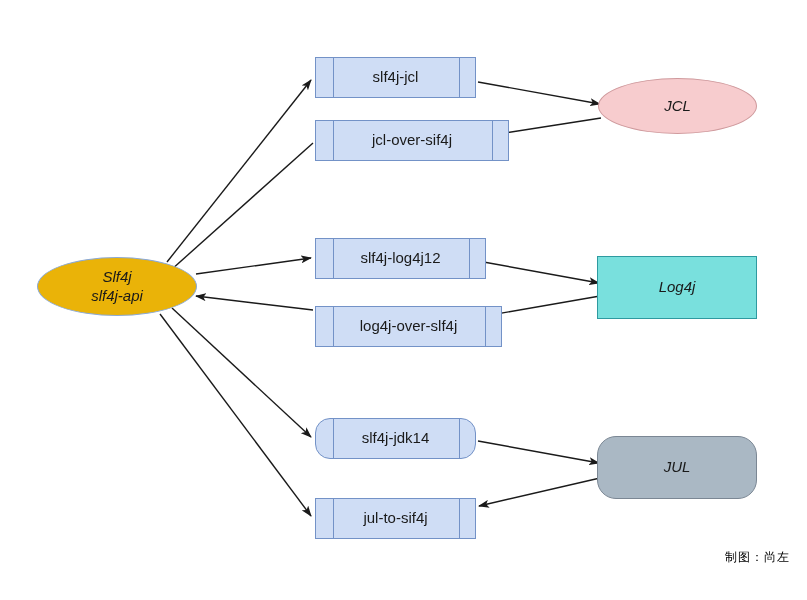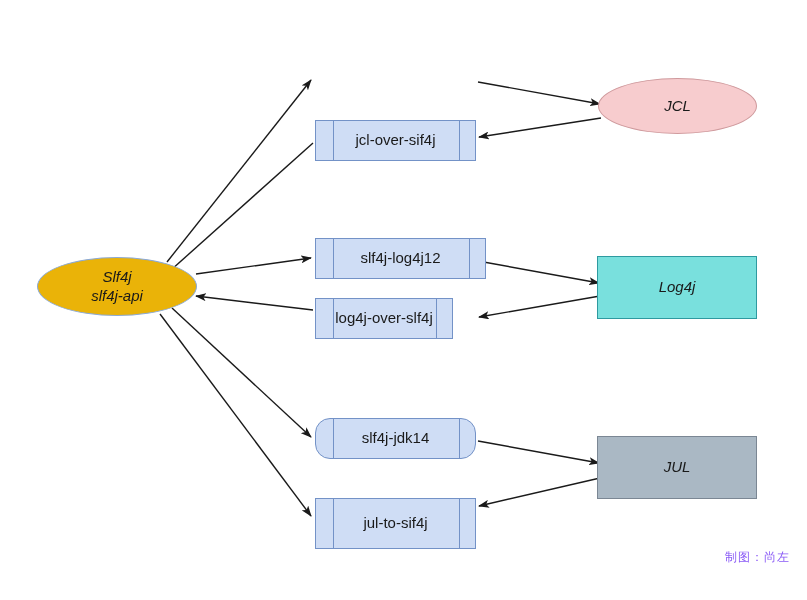--- a/index.html
+++ b/index.html
@@ -77,21 +77,21 @@
   .ellipse.jcl {
     background: #f7ccce;
     border: 1px solid #cf9a9d;
   }
   .ellipse .caption {
     white-space: pre-line;
     font-style: italic;
   }
   #watermark {
     position: absolute;
-    color: #8b5cf6;
+    color: #000000;
     font-size: 12px;
     letter-spacing: 1px;
     white-space: nowrap;
   }
 </style>
 </head>
 <body>
 
 <div id="canvas">
 
@@ -115,58 +115,63 @@
         <line x1="478" y1="441" x2="599" y2="463" stroke="#1a1a1a" stroke-width="1.4" marker-end="url(#arrowhead)"></line>
         <line x1="600" y1="478" x2="479" y2="506" stroke="#1a1a1a" stroke-width="1.4" marker-end="url(#arrowhead)"></line>
       </g>
   </svg>
 
   <div class="node ellipse slf4j" style="left: 37px; top: 257px; width: 160px; height: 59px;">
     <span class="caption">Slf4j
 slf4j-api</span>
   </div>
 
+  <div class="node comp-box" style="left: 315px; top: 57px; width: 161px; height: 41px;">
+    <span class="rule left"></span>
+    <span class="rule right"></span>
+    <span class="caption">slf4j-jcl</span>
+  </div>
 
-  <div class="node comp-box" style="left: 315px; top: 120px; width: 161px; height: 41px;">
+  <div class="node comp-box" style="left: 315px; top: 120px; width: 194px; height: 41px;">
     <span class="rule left"></span>
     <span class="rule right"></span>
     <span class="caption">jcl-over-sif4j</span>
   </div>
 
   <div class="node ellipse jcl" style="left: 598px; top: 78px; width: 159px; height: 56px;">
     <span class="caption">JCL</span>
   </div>
 
   <div class="node comp-box" style="left: 315px; top: 238px; width: 171px; height: 41px;">
     <span class="rule left"></span>
     <span class="rule right"></span>
     <span class="caption">slf4j-log4j12</span>
   </div>
 
-  <div class="node comp-box" style="left: 315px; top: 298px; width: 138px; height: 41px;">
+  <div class="node comp-box" style="left: 315px; top: 306px; width: 187px; height: 41px;">
     <span class="rule left"></span>
     <span class="rule right"></span>
     <span class="caption">log4j-over-slf4j</span>
   </div>
 
   <div class="node rect-box" style="left: 597px; top: 256px; width: 160px; height: 63px;">
     <span class="caption">Log4j</span>
   </div>
 
   <div class="node comp-box" style="left: 315px; top: 418px; width: 161px; height: 41px; border-radius: 15px;">
     <span class="rule left"></span>
     <span class="rule right"></span>
     <span class="caption">slf4j-jdk14</span>
   </div>
 
-  <div class="node comp-box" style="left: 315px; top: 498px; width: 161px; height: 51px;">
+  <div class="node comp-box" style="left: 315px; top: 498px; width: 161px; height: 41px;">
     <span class="rule left"></span>
     <span class="rule right"></span>
     <span class="caption">jul-to-sif4j</span>
   </div>
 
-  <div class="node rect-box jul" style="left: 597px; top: 436px; width: 160px; height: 63px;">
+  <div class="node rect-box jul" style="left: 597px; top: 436px; width: 160px; height: 63px; border-radius: 19px;">
     <span class="caption">JUL</span>
   </div>
 
   <div id="watermark" style="left: 725px; top: 549px;">制图：尚左</div>
 
 </div>
 
 </body></html>

